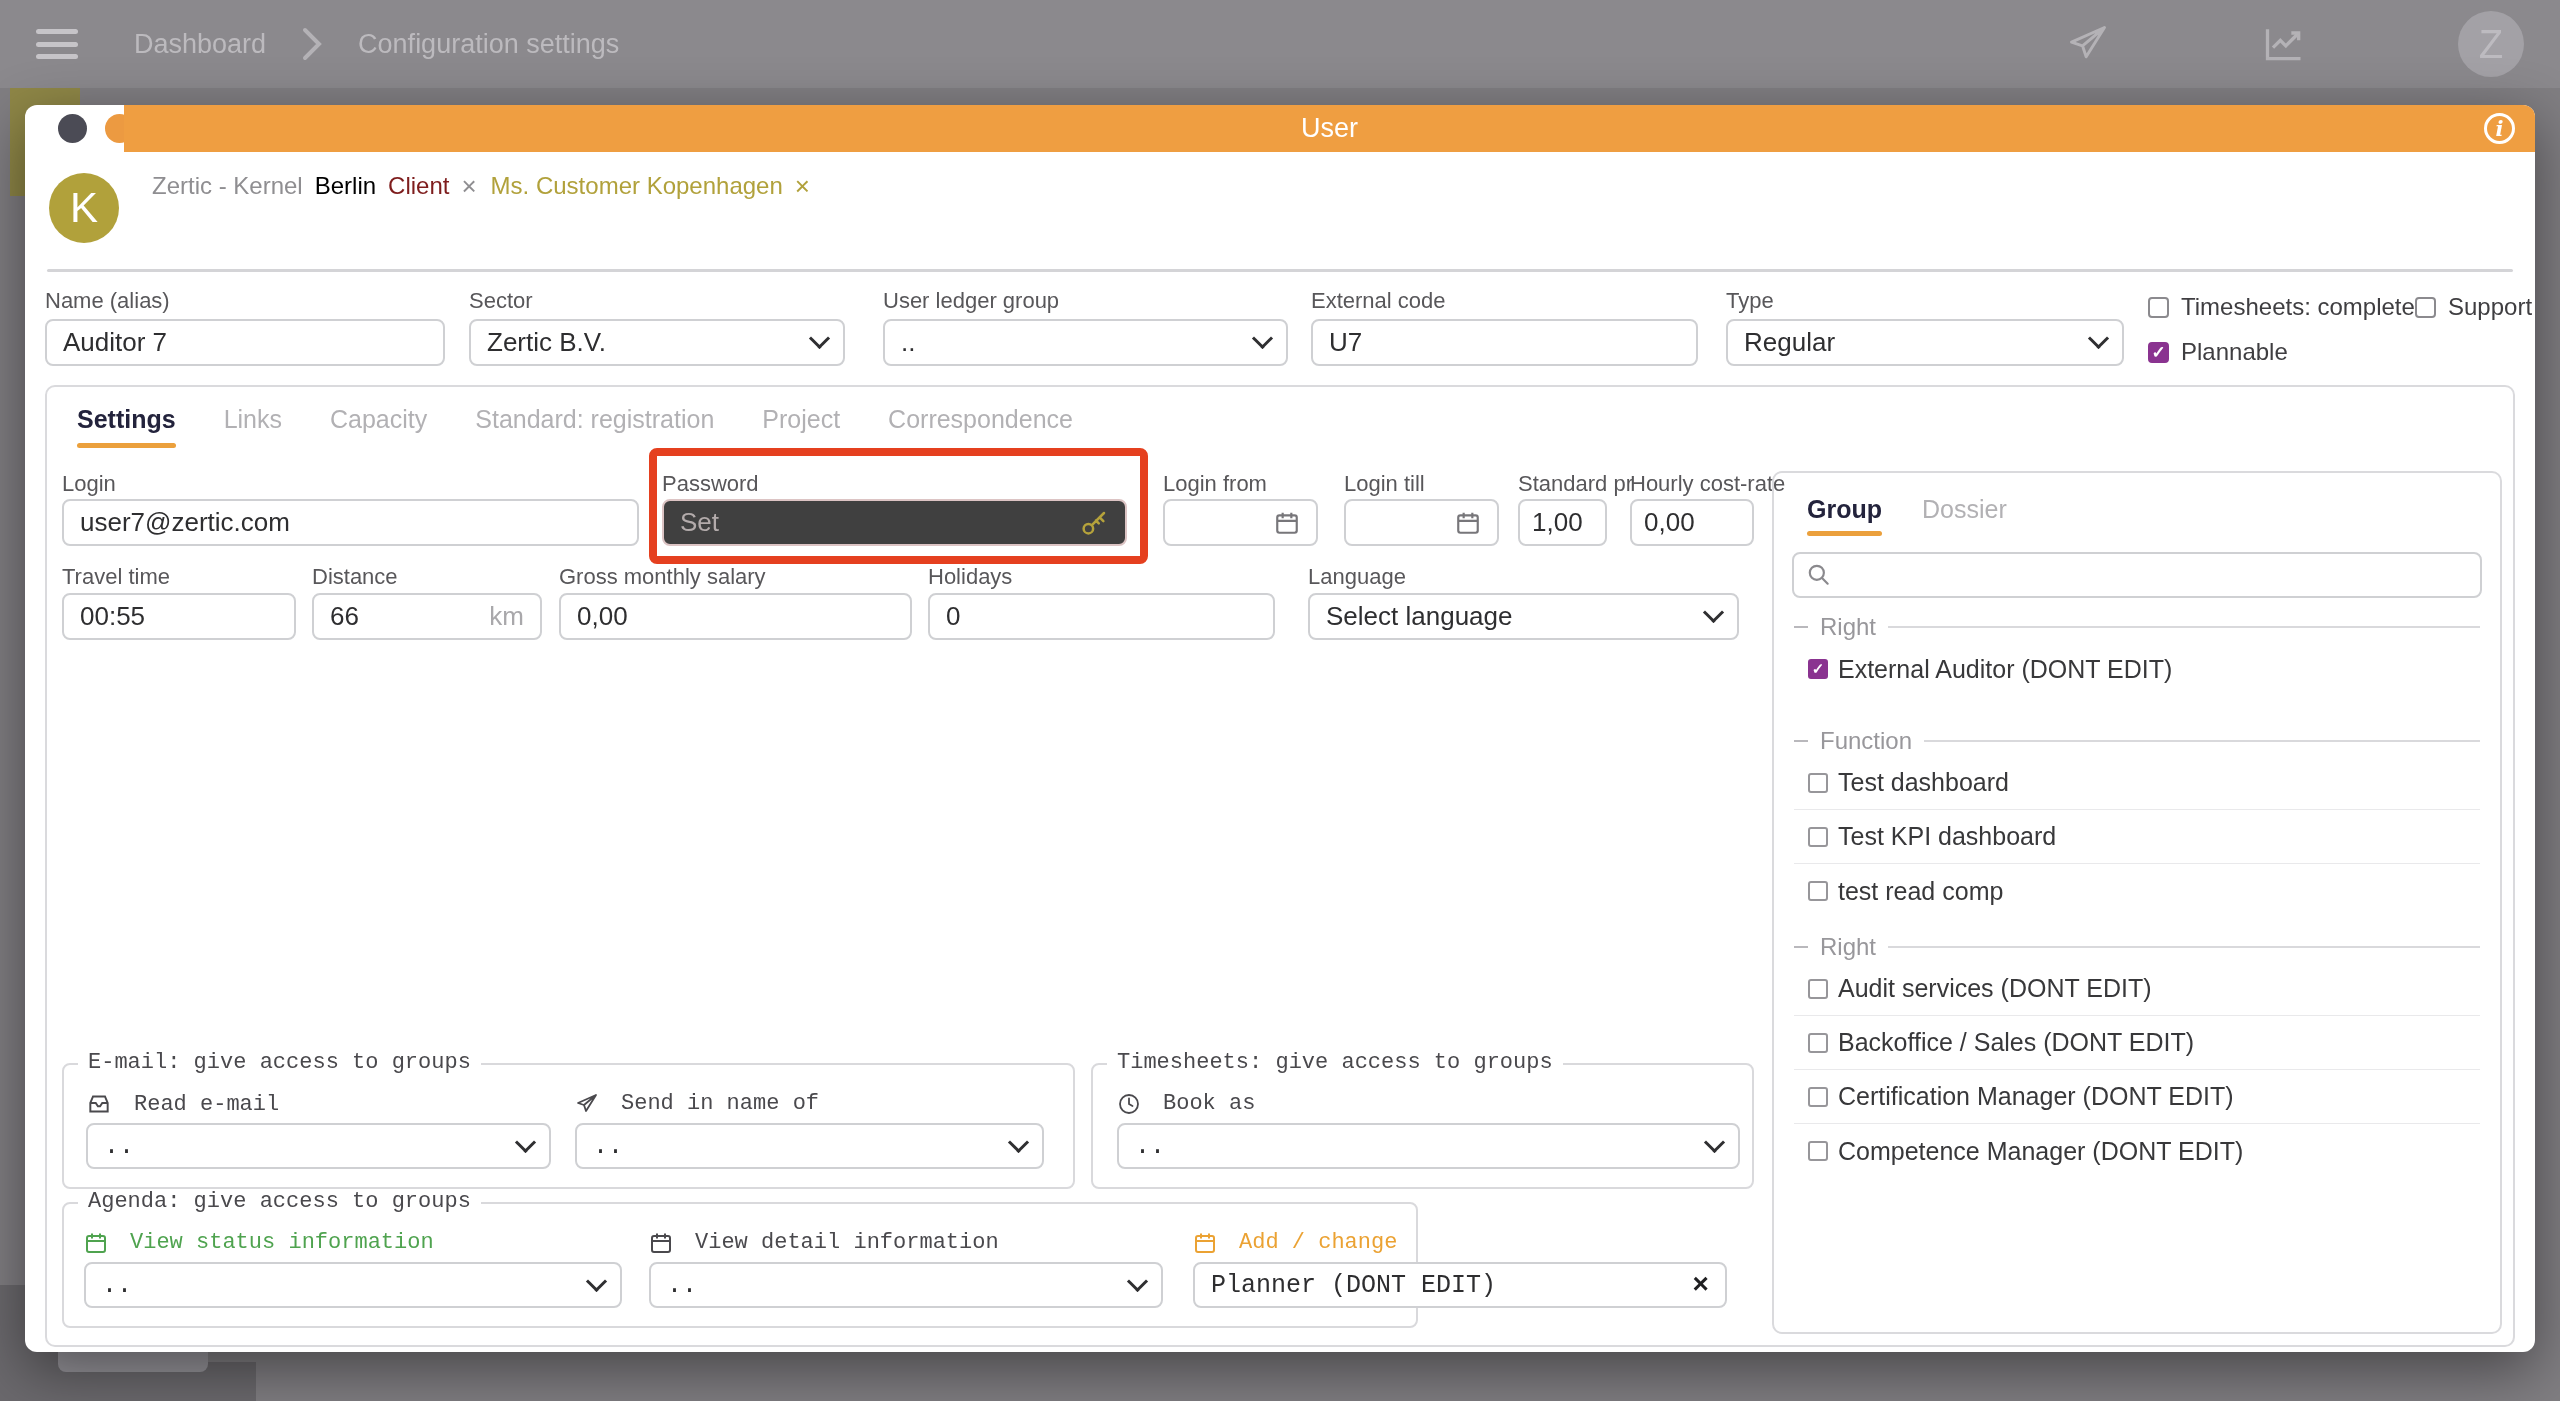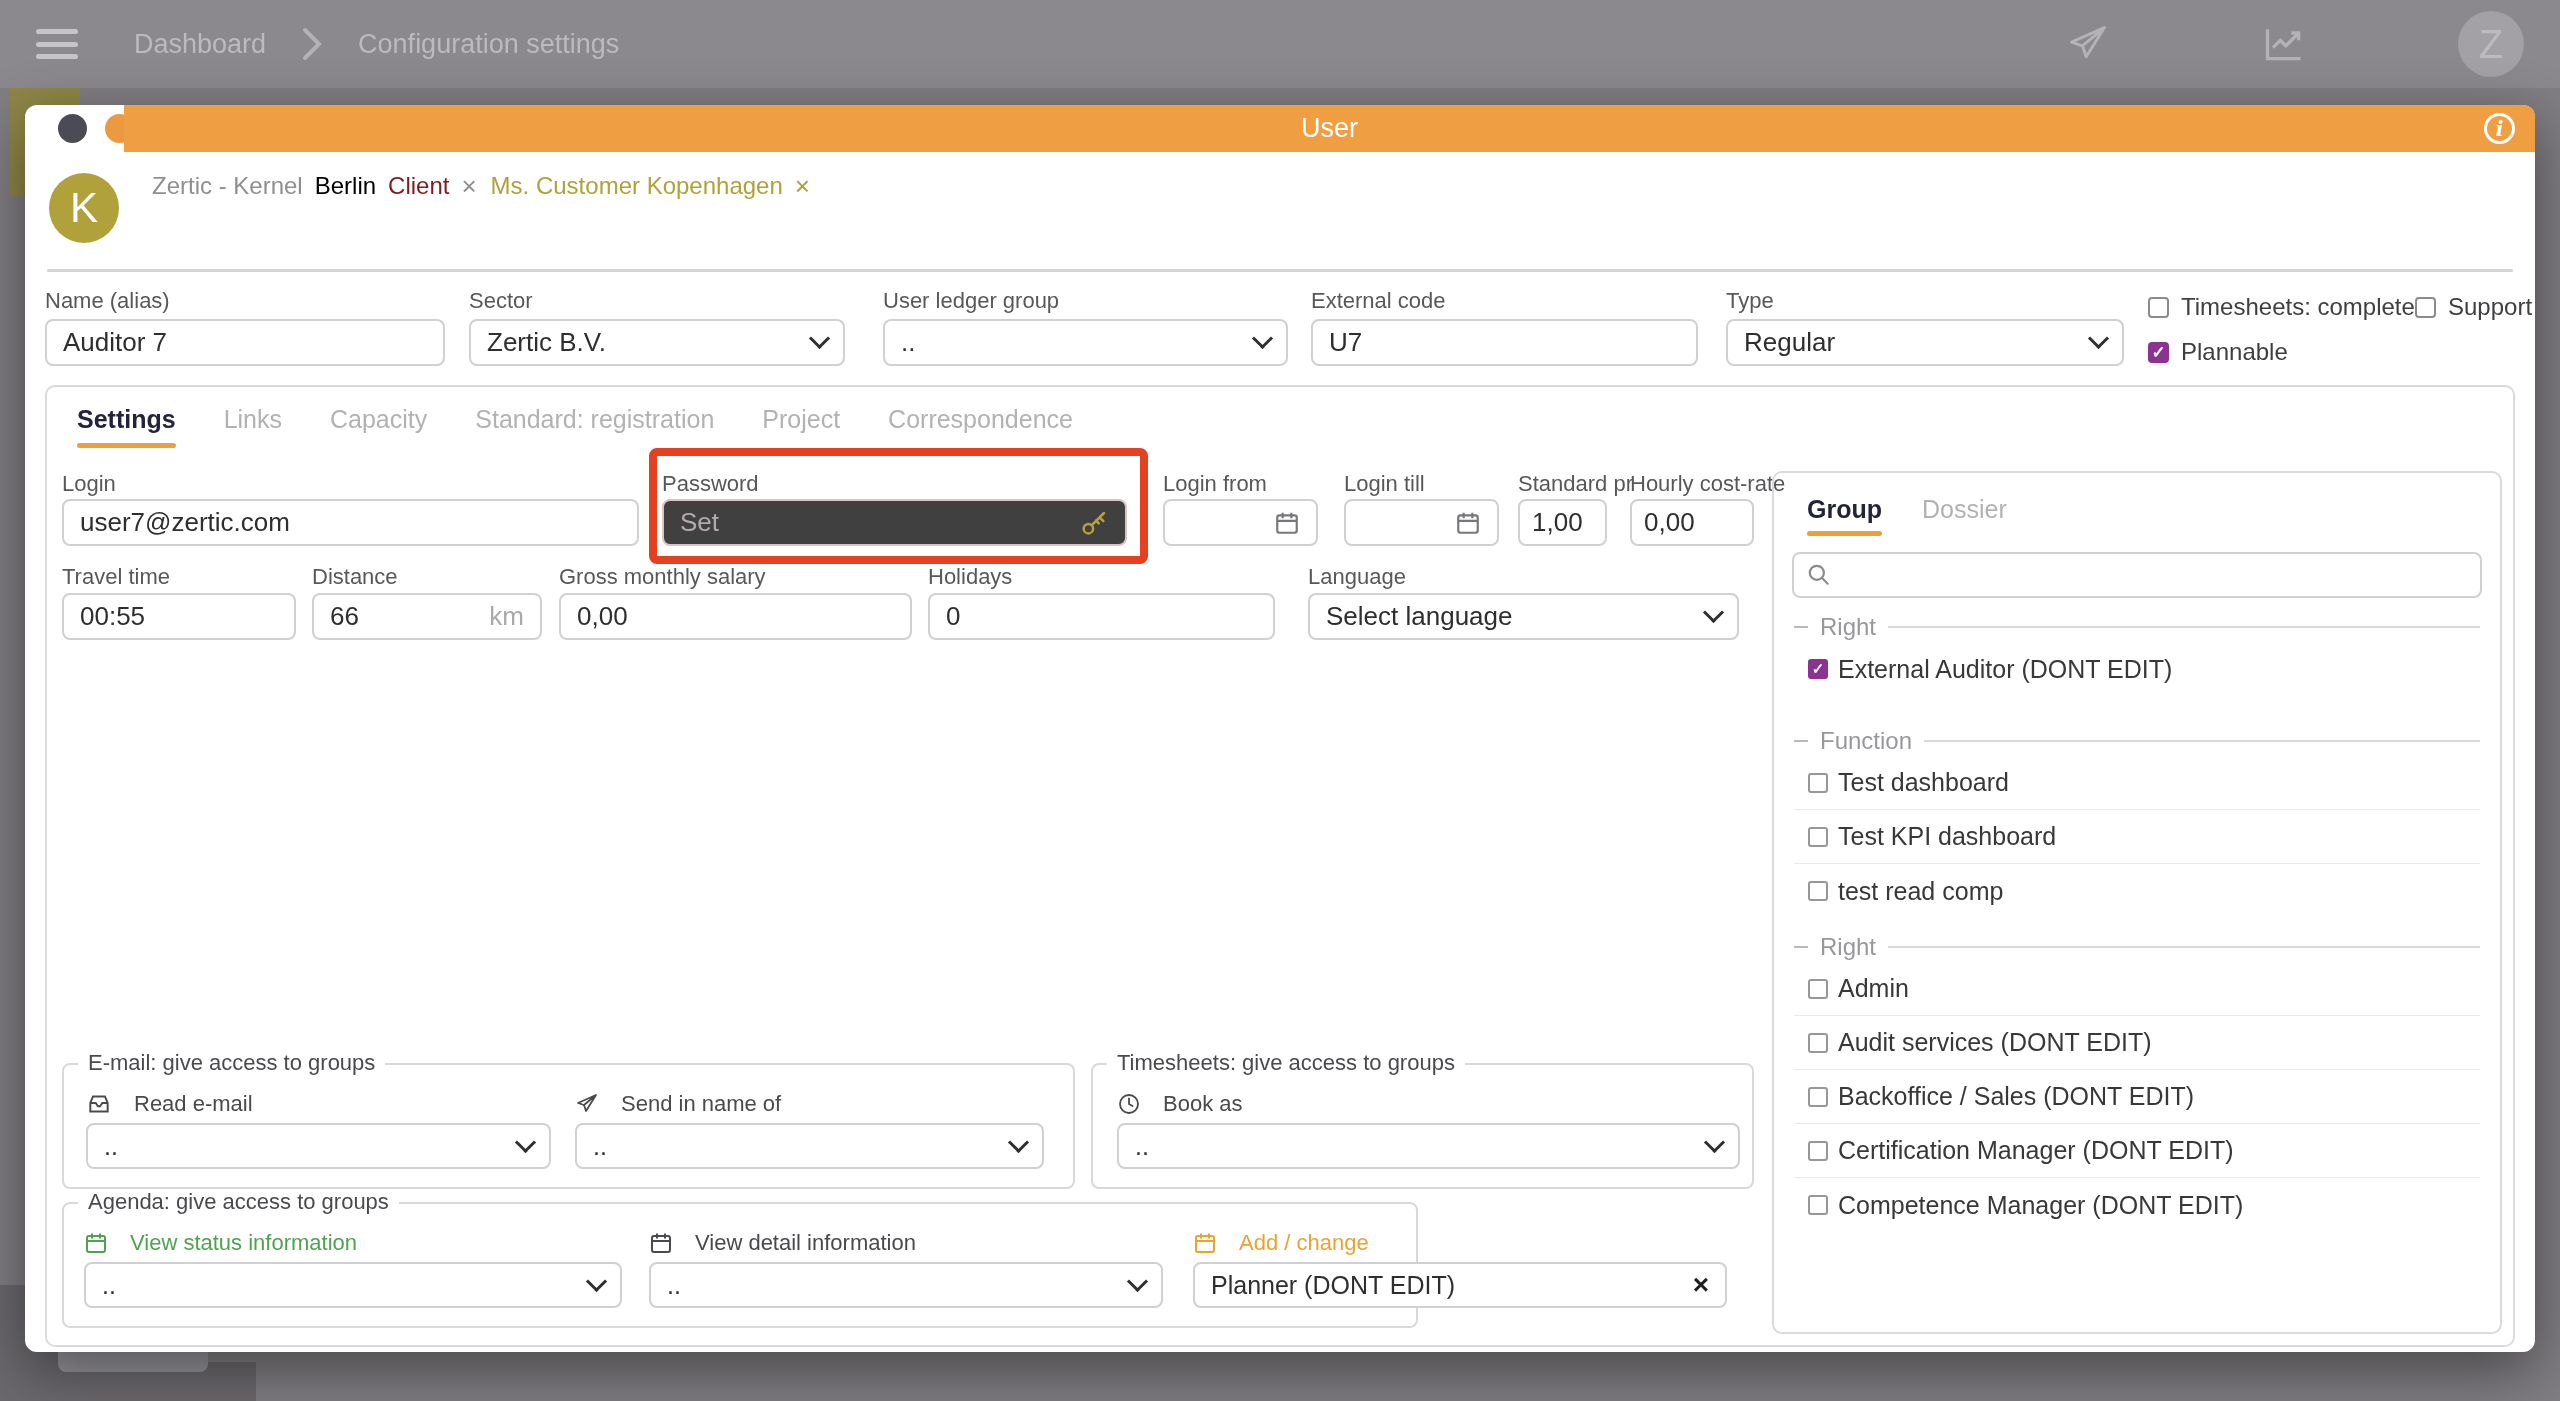--- a/index.html
+++ b/index.html
@@ -95,21 +95,21 @@
   .gp-item { display:flex; align-items:center; gap:10px; height:54px; padding-left:14px;
     font-size:25px; color:#38383a; border-bottom:1px solid #e9e9eb; cursor:pointer; }
   .gp-item.last { border-bottom:none; }
   .gp-item.pad-after { margin-bottom:30px; }
   .gp-cb { width:20px; height:20px; border:2px solid #97969a; border-radius:3px; background:#fff;
     flex:0 0 auto; display:flex; align-items:center; justify-content:center; }
   .gp-cb.checked { background:#8a3390; border-color:#8a3390; }
   .gp-cb.checked::after { content:"✓"; color:#fff; font-size:15px; font-weight:bold; }
 
   
-  .fgroup { position:absolute; border:2px solid #d9d9dc; border-radius:8px; background:#fff; }
+  .fgroup { position:absolute; border:2px solid #d9d9dc; border-radius:8px; background:#fff;font-family:Liberation Mono, monospace; }
   .fgroup .legend { position:absolute; left:14px; top:-15px; background:#fff; padding:0 10px;
     font-size:22px; color:#4a494d; white-space:nowrap; }
   .fg-label { position:absolute; top:26px; display:flex; align-items:center; gap:22px;
     font-size:22px; color:#4a494d; white-space:nowrap; }
   .fg-label.green { color:#4fa34f; }
   .fg-label.orange { color:#eba233; }
   .fg-select { position:absolute; top:58px; height:46px; border:2px solid #cfd0d3; border-radius:8px;
     display:flex; align-items:center; justify-content:space-between; padding:0 16px;
     font-size:25px; color:#2e2e30; background:#fff; }
   .combo-x { font-size:28px; color:#1f1f21; font-weight:bold; cursor:pointer; }
@@ -332,24 +332,20 @@
           <span>test read comp</span>
         </div>
 
         <div class="gp-sec">
           <span class="dash"></span>
             <span>Right</span>
             <span class="line"></span>
         </div>
         <div class="gp-item">
           <span class="gp-cb"></span>
-          <span>Admin</span>
-        </div>
-        <div class="gp-item">
-          <span class="gp-cb"></span>
           <span>Audit services (DONT EDIT)</span>
         </div>
         <div class="gp-item">
           <span class="gp-cb"></span>
           <span>Backoffice / Sales (DONT EDIT)</span>
         </div>
         <div class="gp-item">
           <span class="gp-cb"></span>
           <span>Certification Manager (DONT EDIT)</span>
         </div>

